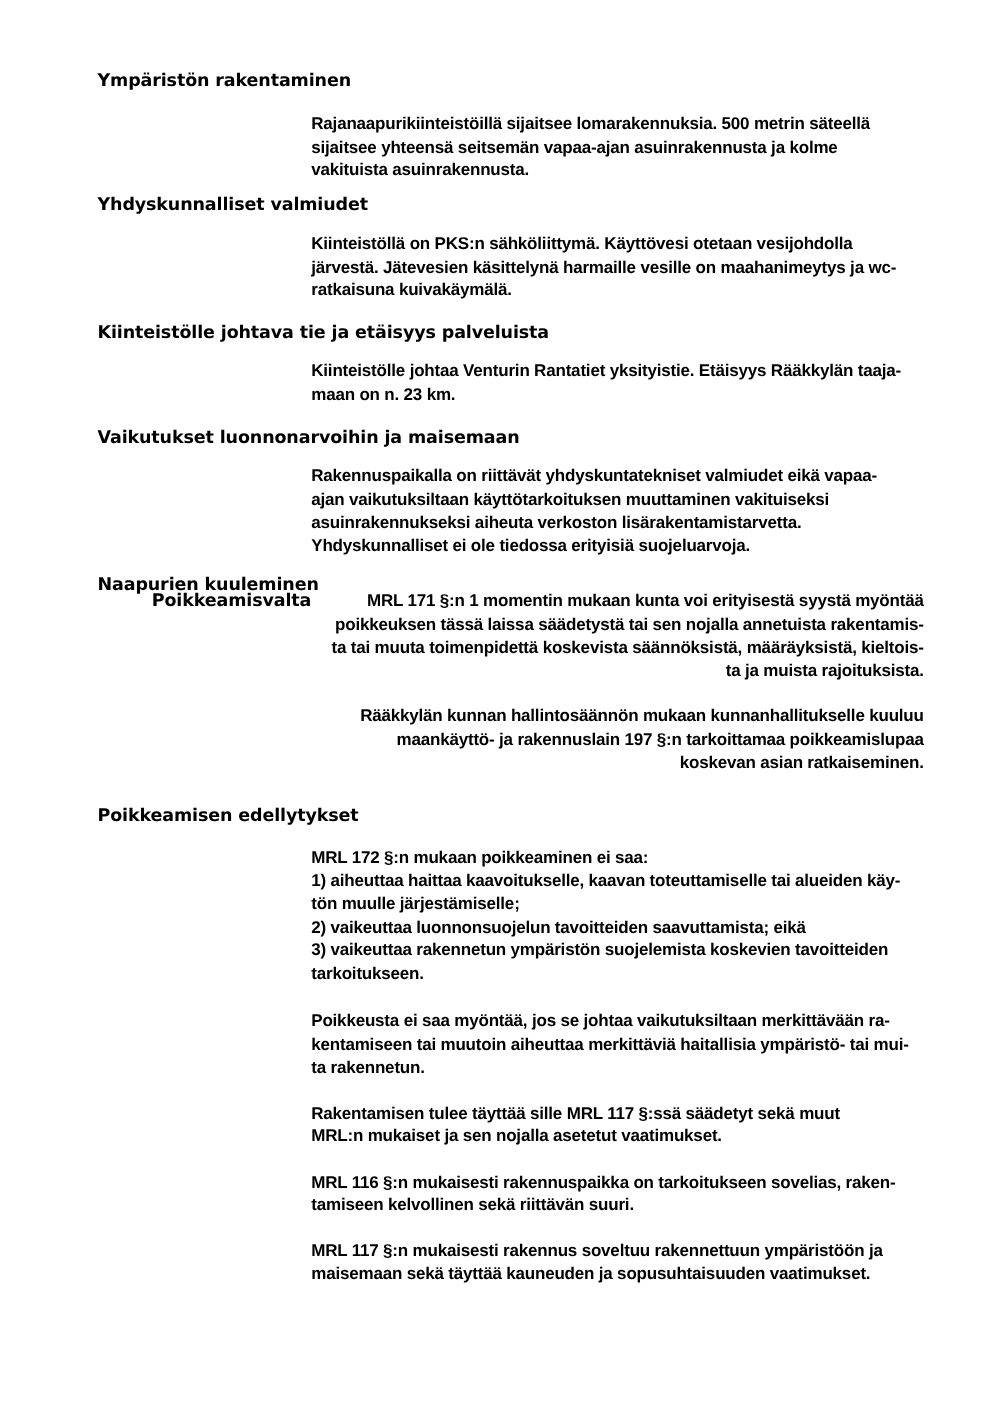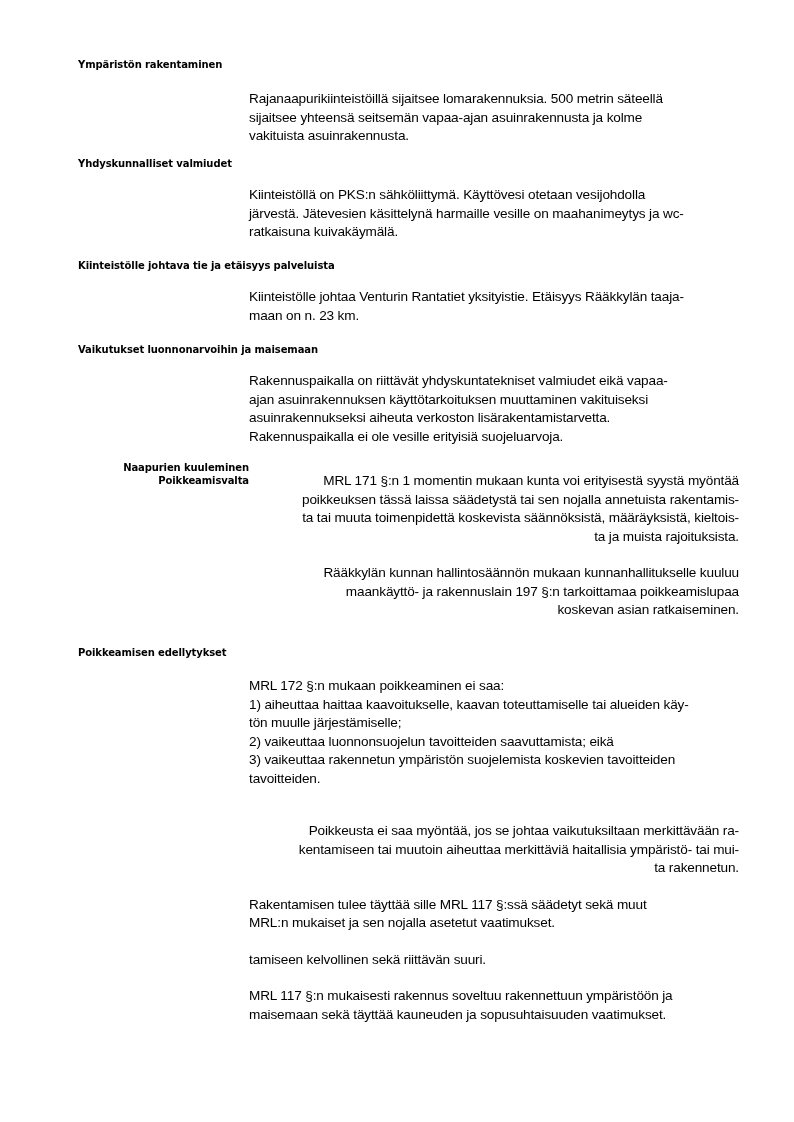--- a/index.html
+++ b/index.html
@@ -17,39 +17,40 @@
     }
     .page {
       position: absolute;
       left: 78px;
       top: 57px;
       width: 660px;
     }
     .heading {
       font-family: "DejaVu Sans", sans-serif;
       font-weight: bold;
-      font-size: 10px;
+      font-size: 14px;
       letter-spacing: -0.1px;
       line-height: 16px;
       margin: 0;
       white-space: nowrap;
     }
     .body-block {
       margin-left: 171px;
       font-size: 13.6px;
       line-height: 18.5px;
       letter-spacing: -0.15px;
       width: 490px;
     }
     .body-block p {
       margin: 0;
     }
     .line {
       display: block;
       white-space: nowrap;
+      font-weight: bold;
     }
     .row {
       display: flex;
       align-items: flex-start;
       text-align: right;
     }
     .row .heading {
       width: 171px;
       flex: 0 0 171px;
       padding-top: 1px;
@@ -86,23 +87,23 @@
     <div class="body-block" style="margin-top:14px;">
       <span class="line">Kiinteistölle johtaa Venturin Rantatiet yksityistie. Etäisyys Rääkkylän taaja-</span>
       <span class="line">maan on n. 23 km.</span>
     </div>
   </div>
 
   <div style="position:absolute; top:285px;">
     <h2 class="heading">Vaikutukset luonnonarvoihin ja maisemaan</h2>
     <div class="body-block" style="margin-top:14px;">
       <span class="line">Rakennuspaikalla  on riittävät yhdyskuntatekniset valmiudet eikä vapaa-</span>
-      <span class="line">ajan asuinrakennuksen käyttötarkoituksen  muuttaminen vakituiseksi</span>
+      <span class="line">ajan vaikutuksiltaan käyttötarkoituksen  muuttaminen vakituiseksi</span>
       <span class="line">asuinrakennukseksi aiheuta verkoston lisärakentamistarvetta.</span>
-      <span class="line">Rakennuspaikalla  ei ole vesille erityisiä  suojeluarvoja.</span>
+      <span class="line">Yhdyskunnalliset  ei ole tiedossa erityisiä  suojeluarvoja.</span>
     </div>
   </div>
 
   <div class="row" style="position:absolute; top:402px;">
     <h2 class="heading">Naapurien kuuleminen</h2>
   </div>
 
   <div class="row" style="position:absolute; top:415px;">
     <h2 class="heading">Poikkeamisvalta</h2>
     <div class="body-block">
@@ -122,32 +123,33 @@
 
   <div style="position:absolute; top:588px;">
     <h2 class="heading">Poikkeamisen edellytykset</h2>
     <div class="body-block" style="margin-top:16px;">
       <p>
         <span class="line">MRL 172 §:n mukaan poikkeaminen ei saa:</span>
         <span class="line">1) aiheuttaa  haittaa  kaavoitukselle,  kaavan toteuttamiselle tai alueiden käy-</span>
         <span class="line">tön muulle järjestämiselle;</span>
         <span class="line">2) vaikeuttaa  luonnonsuojelun  tavoitteiden  saavuttamista; eikä</span>
         <span class="line">3) vaikeuttaa  rakennetun  ympäristön suojelemista koskevien tavoitteiden</span>
-        <span class="line">tavoitteiden.</span>
+        <span class="line">tarkoitukseen.</span>
       </p>
-      <p style="margin-top:34px;text-align:right;">
+      <p style="margin-top:20px;">
         <span class="line">Poikkeusta  ei saa myöntää, jos se johtaa vaikutuksiltaan  merkittävään ra-</span>
         <span class="line">kentamiseen tai muutoin aiheuttaa  merkittäviä  haitallisia ympäristö- tai mui-</span>
         <span class="line">ta rakennetun.</span>
       </p>
       <p style="margin-top:18px;">
         <span class="line">Rakentamisen tulee täyttää  sille  MRL 117 §:ssä säädetyt  sekä muut</span>
         <span class="line">MRL:n  mukaiset ja  sen nojalla  asetetut vaatimukset.</span>
       </p>
       <p style="margin-top:18px;">
+        <span class="line">MRL 116 §:n mukaisesti rakennuspaikka  on tarkoitukseen  sovelias, raken-</span>
         <span class="line">tamiseen kelvollinen  sekä riittävän  suuri.</span>
       </p>
       <p style="margin-top:18px;">
         <span class="line">MRL 117 §:n mukaisesti rakennus soveltuu rakennettuun ympäristöön ja</span>
         <span class="line">maisemaan sekä täyttää  kauneuden  ja  sopusuhtaisuuden vaatimukset.</span>
       </p>
     </div>
   </div>
 
 </div>

